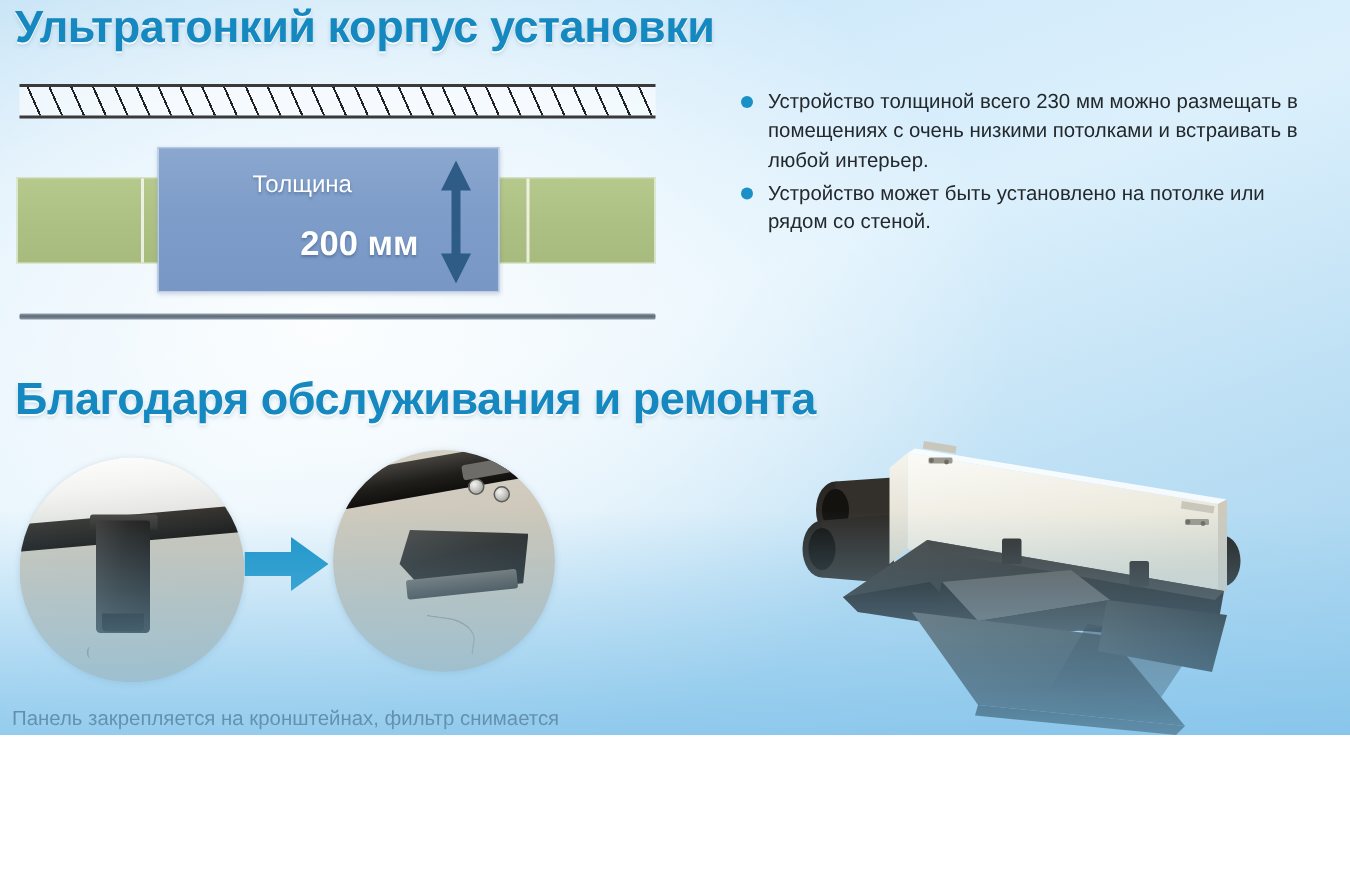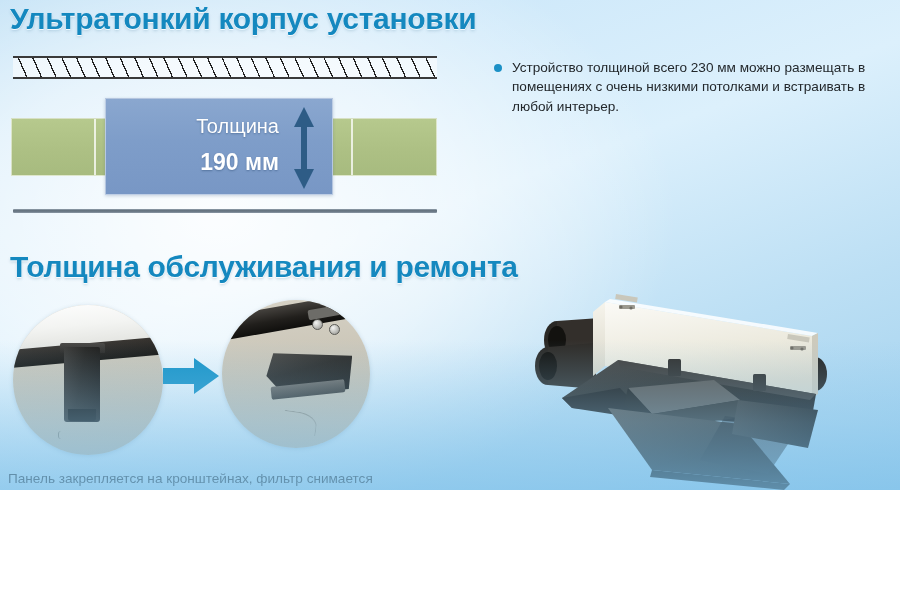--- a/index.html
+++ b/index.html
@@ -105,23 +105,23 @@
     background: linear-gradient(180deg, #8aa7cf 0%, #7e9dc9 45%, #7897c5 100%);
     border: 1px solid rgba(255,255,255,0.45);
     box-sizing: border-box;
     box-shadow: 0 1px 3px rgba(60,90,130,0.25);
   }
   #thickness-label {
     position: absolute;
     left: 18px;
     top: 16px;
     width: 155px;
-    text-align: right;
+    text-align: center;
     color: #ffffff;
-    font-size: 20px;
+    font-size: 16px;
     text-shadow: 0 1px 2px rgba(40,70,110,0.45);
   }
   #thickness-value {
     position: absolute;
     left: 18px;
     top: 50px;
     width: 155px;
     text-align: right;
     color: #ffffff;
     font-size: 23px;
@@ -303,38 +303,42 @@
   <div id="duct-left" class="duct">
     <div class="seam"></div>
   </div>
 
   <div id="duct-right" class="duct">
     <div class="seam"></div>
   </div>
 
   <div id="thickness-box">
     <div id="thickness-label">Толщина</div>
-    <div id="thickness-value">190 мм</div>
+    <div id="thickness-value">200 мм</div>
     <svg id="thickness-arrow" viewBox="0 0 24 82">
       <polygon points="12,0 22,20 2,20" fill="#2e5c86"></polygon>
       <polygon points="12,82 22,62 2,62" fill="#2e5c86"></polygon>
       <rect x="9" y="18" width="6" height="46" fill="#2e5c86"></rect>
     </svg>
   </div>
 
   <div id="floor-line"></div>
 
   <div id="bullets">
     <div class="bullet-item">
       <span class="bullet-dot"></span>
       <span>Устройство толщиной всего 230 мм можно размещать в помещениях с очень низкими потолками и встраивать в любой интерьер.</span>
     </div>
-  </div>
-
-  <div id="heading-2" class="heading">Толщина обслуживания и ремонта</div>
+    <div class="bullet-item">
+      <span class="bullet-dot"></span>
+      <span>Устройство может быть установлено на потолке или рядом со стеной.</span>
+    </div>
+  </div>
+
+  <div id="heading-2" class="heading">Благодаря обслуживания и ремонта</div>
 
   <div id="photo-bracket" class="photo-circle">
     <div class="ph-wall"></div>
     <div class="ph-panel-white"></div>
     <div class="ph-panel-dark"></div>
     <div class="ph-clip-tab"></div>
     <div class="ph-clip"></div>
     <div class="ph-scratch"></div>
   </div>
 

